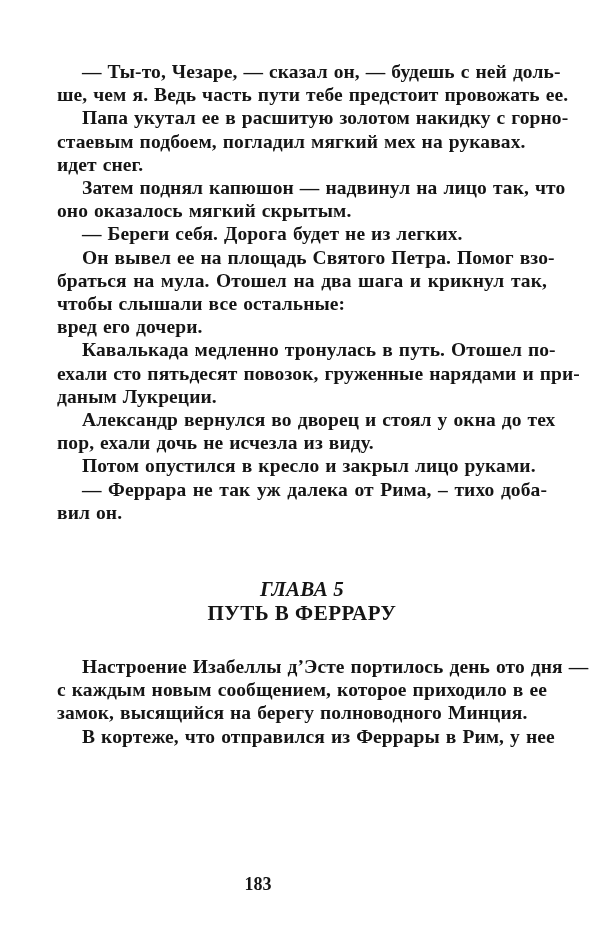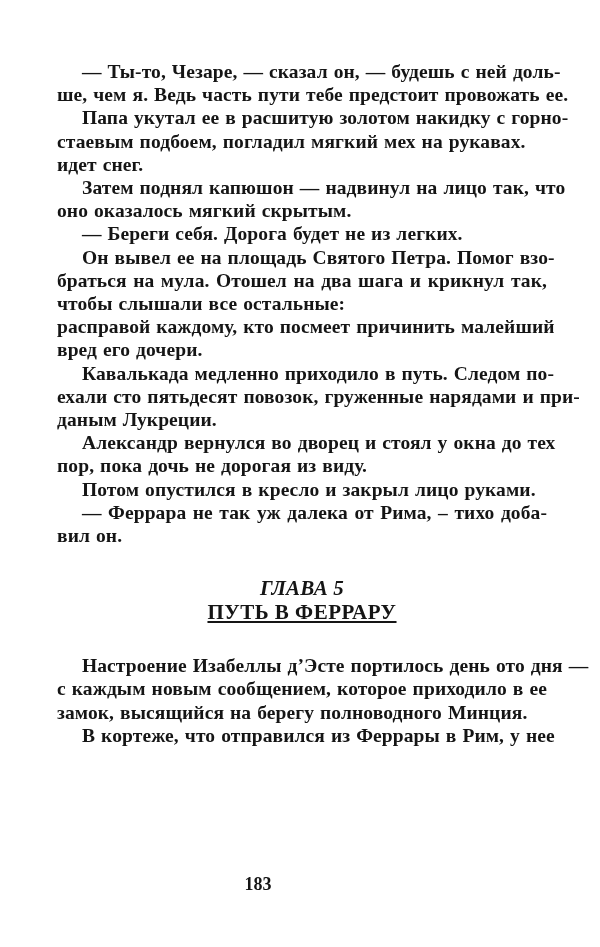--- a/index.html
+++ b/index.html
@@ -40,36 +40,35 @@
     .para .ln.last {
       text-align-last: left;
     }
     .para .ln.first {
       padding-left: 25px;
     }
     .para {
       text-indent: 0;
     }
     .chapter {
-      margin-top: 29px;
+      margin-top: 53px;
       text-align: center;
     }
     .chapter-num {
       font-style: italic;
       font-weight: bold;
       font-size: 21px;
       line-height: 24px;
       letter-spacing: 0.2px;
     }
     .chapter-title {
       font-weight: bold;
       font-size: 21px;
       line-height: 24px;
       letter-spacing: 0.5px;
-      text-decoration: underline;
     }
     .after-chapter {
       margin-top: 30px;
     }
     .page-number {
       position: absolute;
       top: 873px;
       left: 0;
       width: 516px;
       text-align: center;
@@ -100,31 +99,30 @@
       </p>
       <p class="para">
         <span class="ln first last">— Береги себя. Дорога будет не из легких.</span>
       </p>
       <p class="para">
         <span class="ln first">Он вывел ее на площадь Святого Петра. Помог взо-</span>
         <span class="ln">браться на мула. Отошел на два шага и крикнул так,</span>
         <span class="ln last">чтобы слышали все остальные:</span>
       </p>
       <p class="para">
-        <span class="ln">расправой каждому, кто посмеет причинить малейший</span>
         <span class="ln last">вред его дочери.</span>
       </p>
       <p class="para">
-        <span class="ln first">Кавалькада медленно приходило в путь. Следом по-</span>
+        <span class="ln first">Кавалькада медленно тронулась в путь. Отошел по-</span>
         <span class="ln">ехали сто пятьдесят повозок, груженные нарядами и при-</span>
         <span class="ln last">даным Лукреции.</span>
       </p>
       <p class="para">
         <span class="ln first">Александр вернулся во дворец и стоял у окна до тех</span>
-        <span class="ln last">пор, пока дочь не дорогая из виду.</span>
+        <span class="ln last">пор, ехали дочь не исчезла из виду.</span>
       </p>
       <p class="para">
         <span class="ln first last">Потом опустился в кресло и закрыл лицо руками.</span>
       </p>
       <p class="para">
         <span class="ln first">— Феррара не так уж далека от Рима, – тихо доба-</span>
         <span class="ln last">вил он.</span>
       </p>
     </div>
   <div class="chapter">

